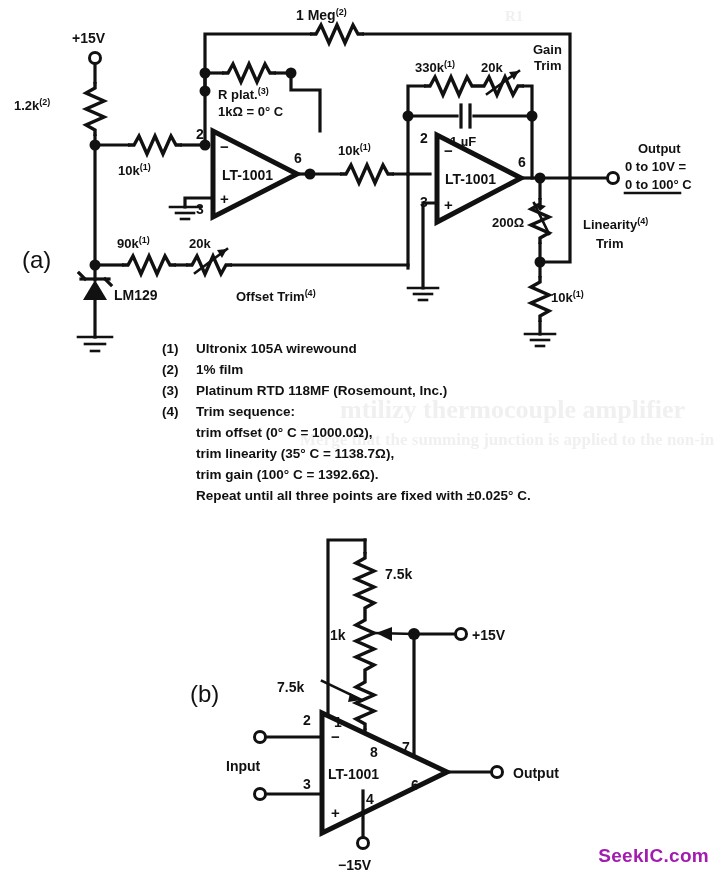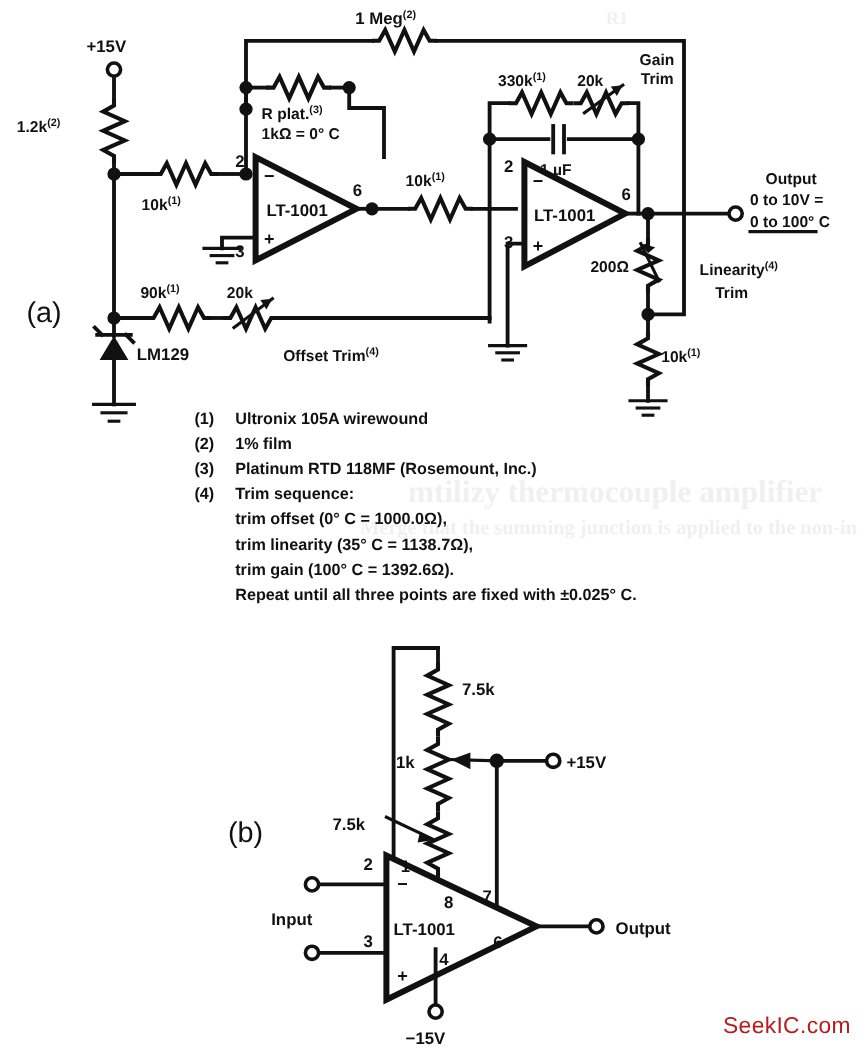--- a/index.html
+++ b/index.html
@@ -77,22 +77,22 @@
     stroke: #111111;
     stroke-width: 5;
     stroke-linejoin: miter;
   }
   .arrowhead { fill: #111111; }
   .watermark {
     position: absolute;
     right: 12px;
     bottom: 14px;
     font-size: 19px;
-    font-weight: normal;
-    color: #b91c1c;
+    font-weight: bold;
+    color: #a21caf;
     letter-spacing: 0.3px;
     font-family: "Liberation Sans", sans-serif;
     user-select: none;
     text-align: center;
   }
   .ghost {
     position: absolute;
     color: #f0f0f0;
     font-weight: bold;
     font-family: "Liberation Serif", serif;

